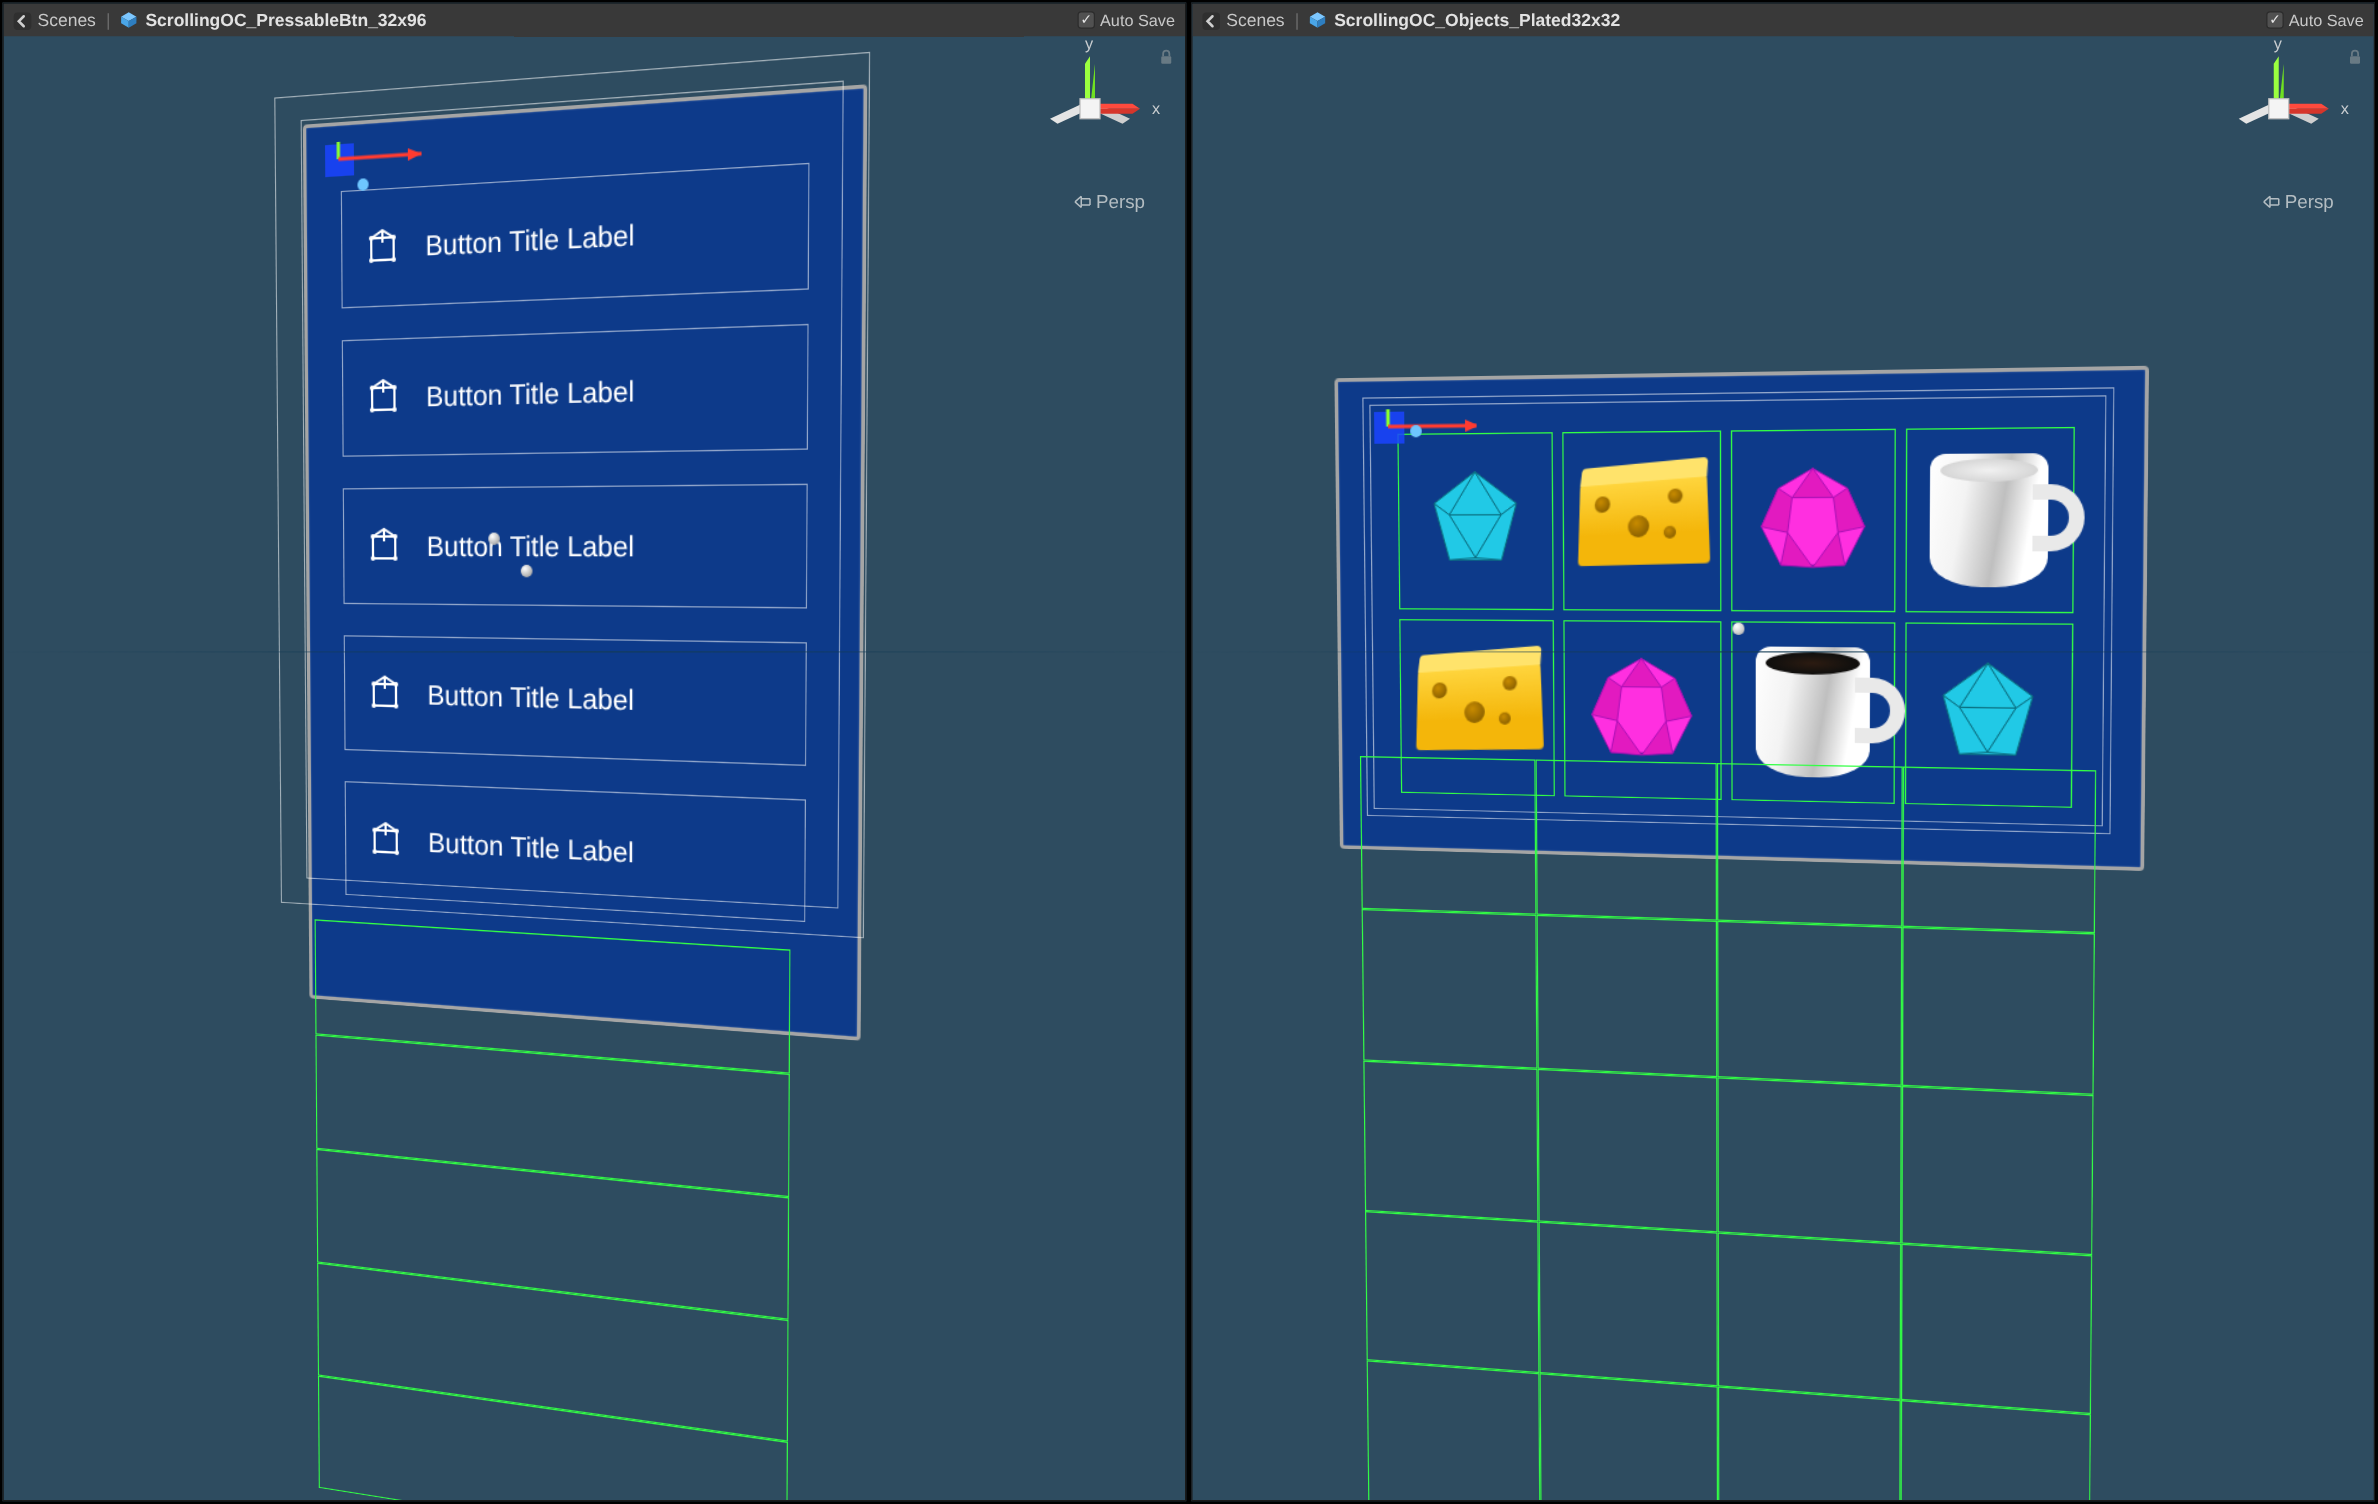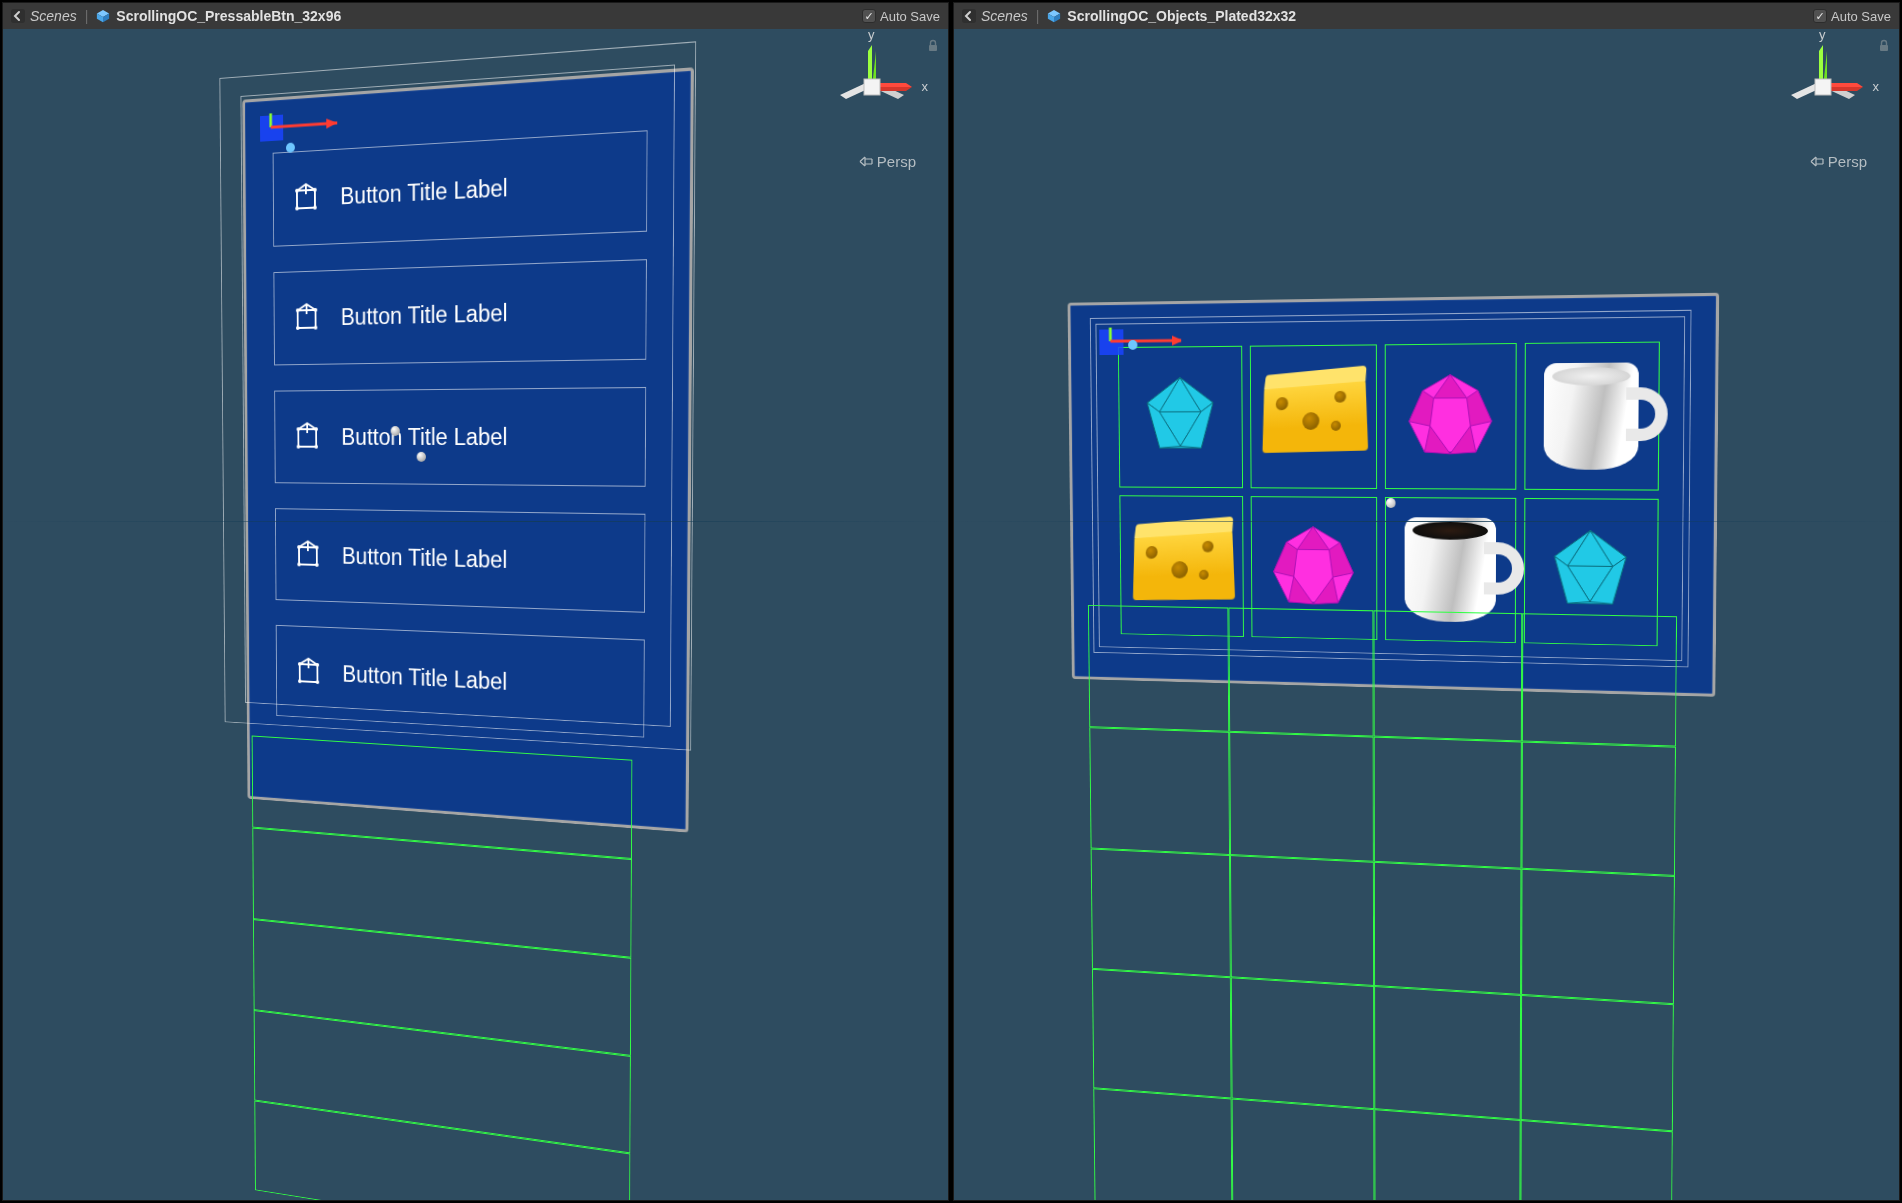--- a/index.html
+++ b/index.html
@@ -39,23 +39,22 @@
     color: #c8c8c8;
     z-index: 50;
     user-select: none;
   }
   .toolbar .bc-sep {
     color: #6a6a6a;
     margin: 0 8px;
   }
   .toolbar .scenes-btn {
     display: inline-flex;
-    align-items: center;
+    align-items: flex-end;
     gap: 5px;
-    font-style: italic;
   }
   .toolbar .unity-icon {
     width: 14px; height: 14px;
     background: #2f2f2f;
     border-radius: 3px;
     position: relative;
   }
   .toolbar .unity-icon svg { width: 14px; height: 14px; }
   .toolbar .asset-name {
     display: inline-flex;

